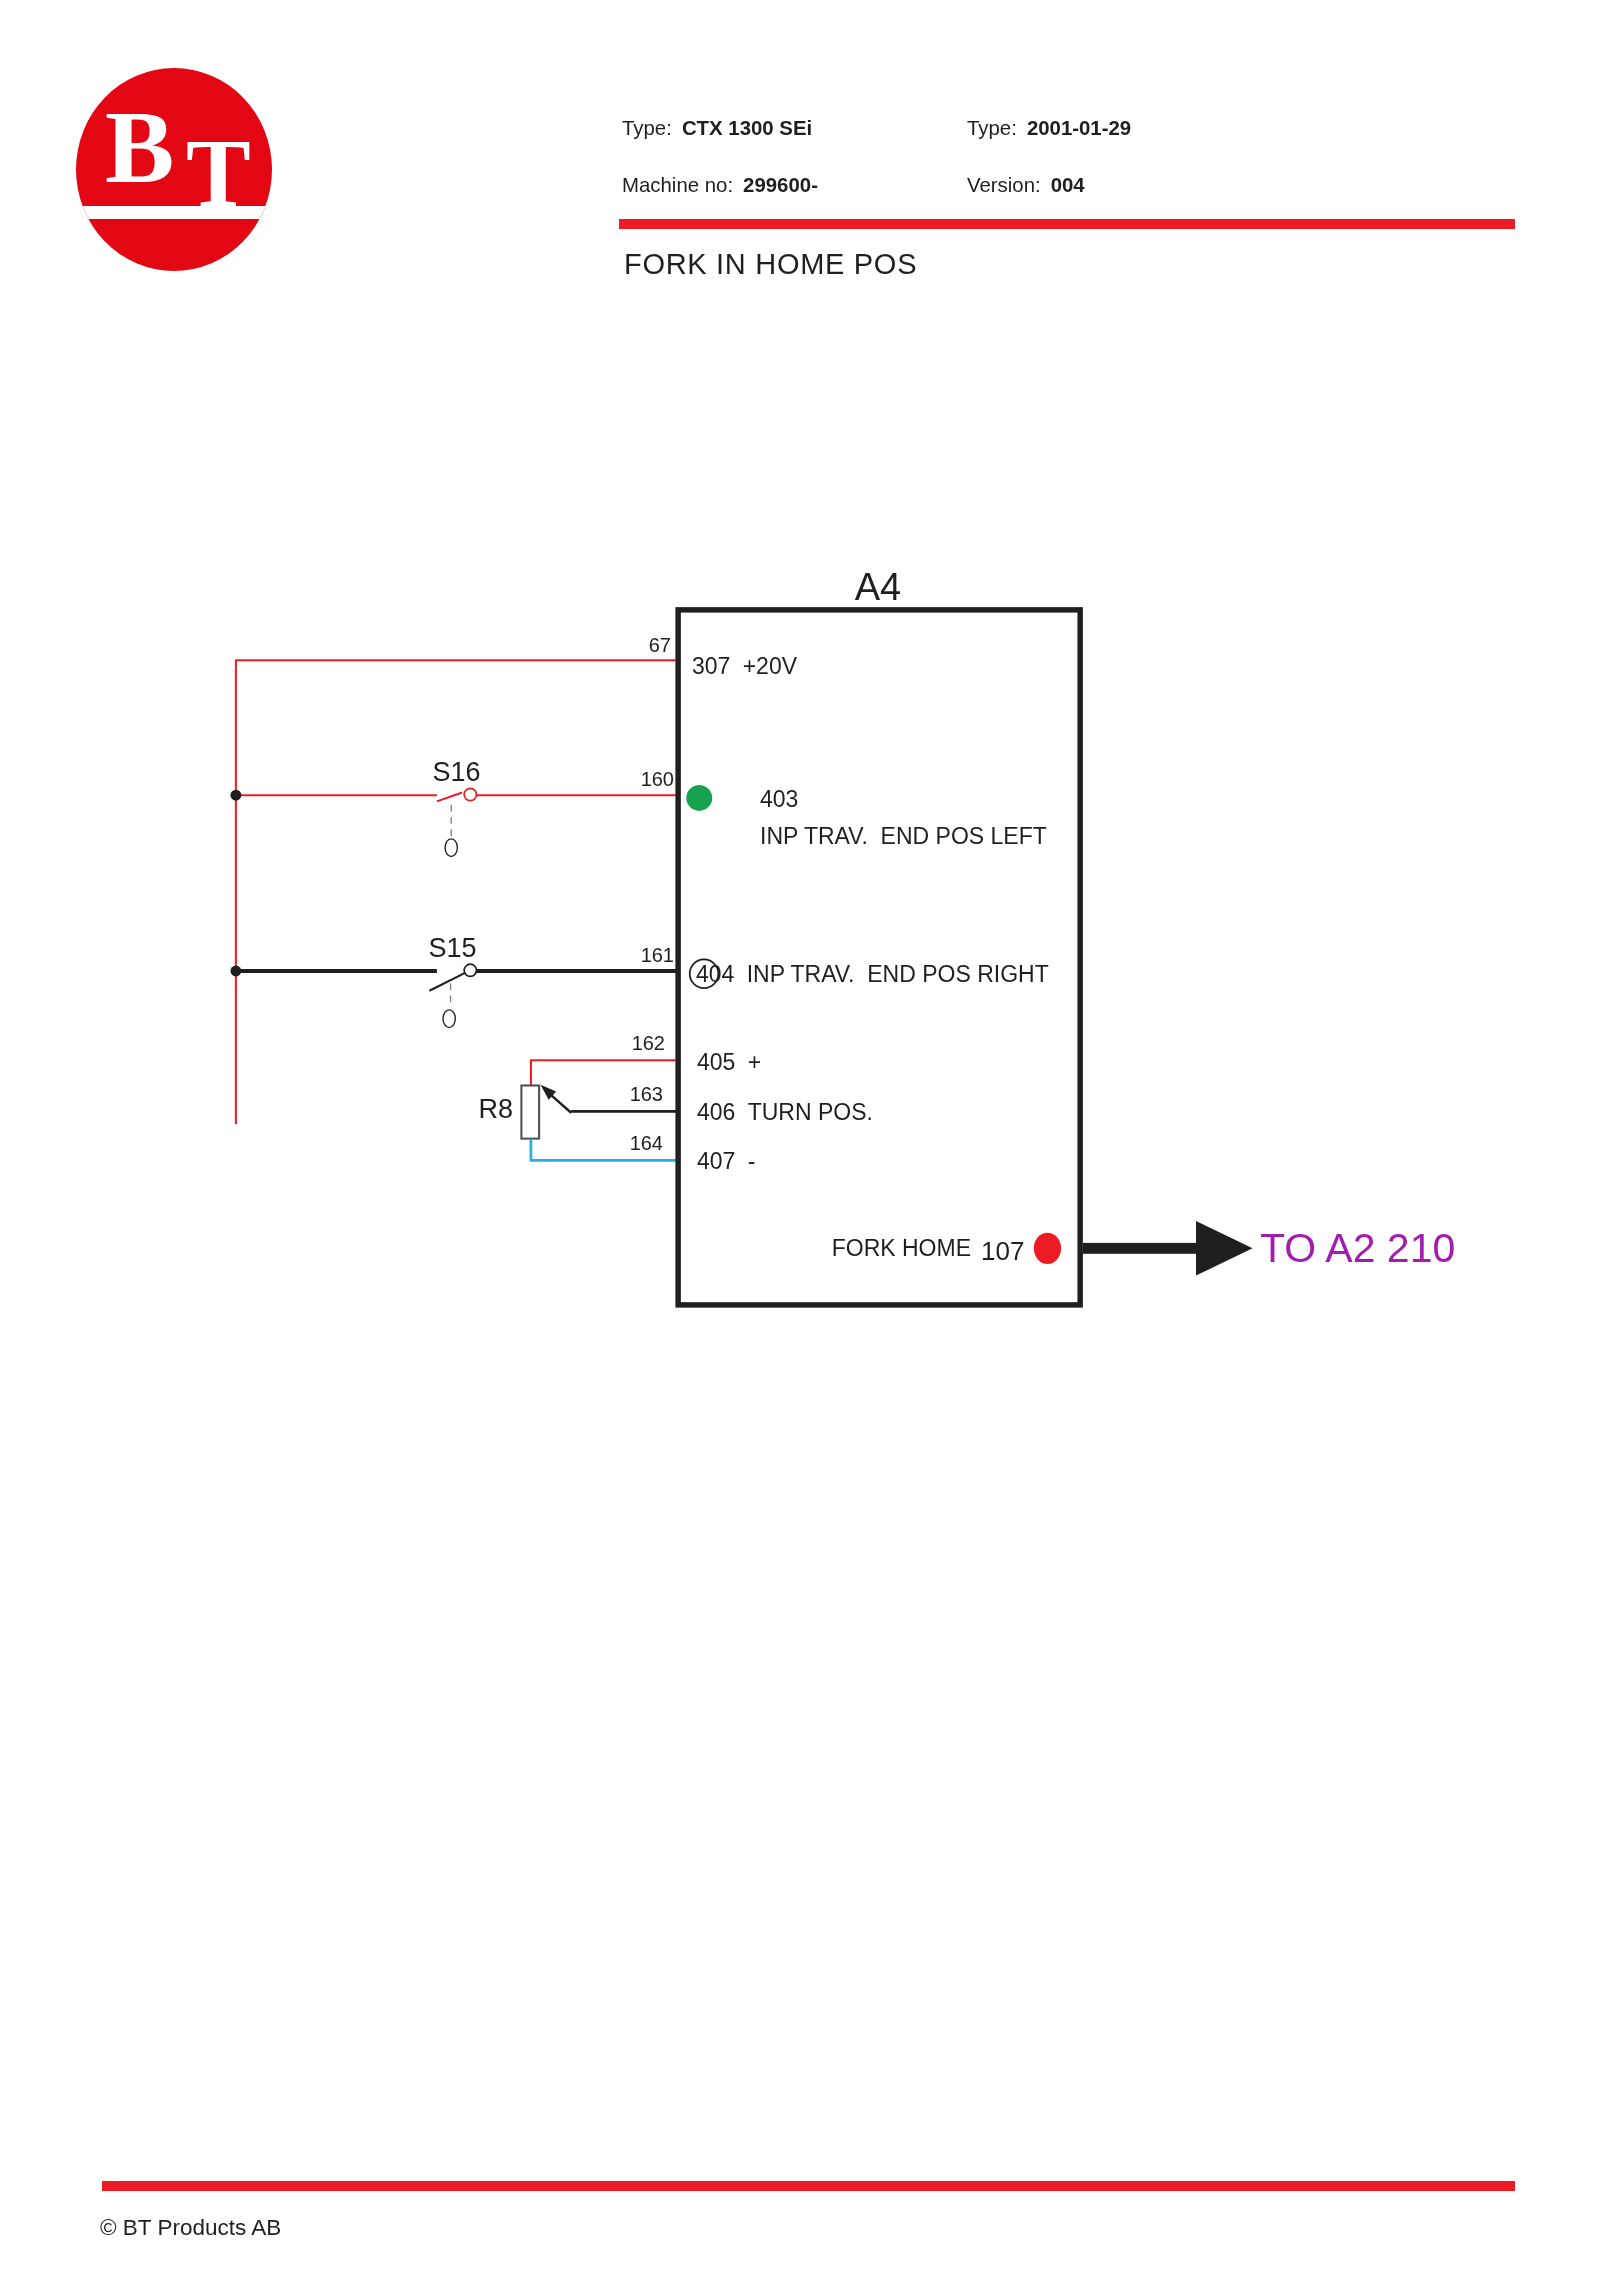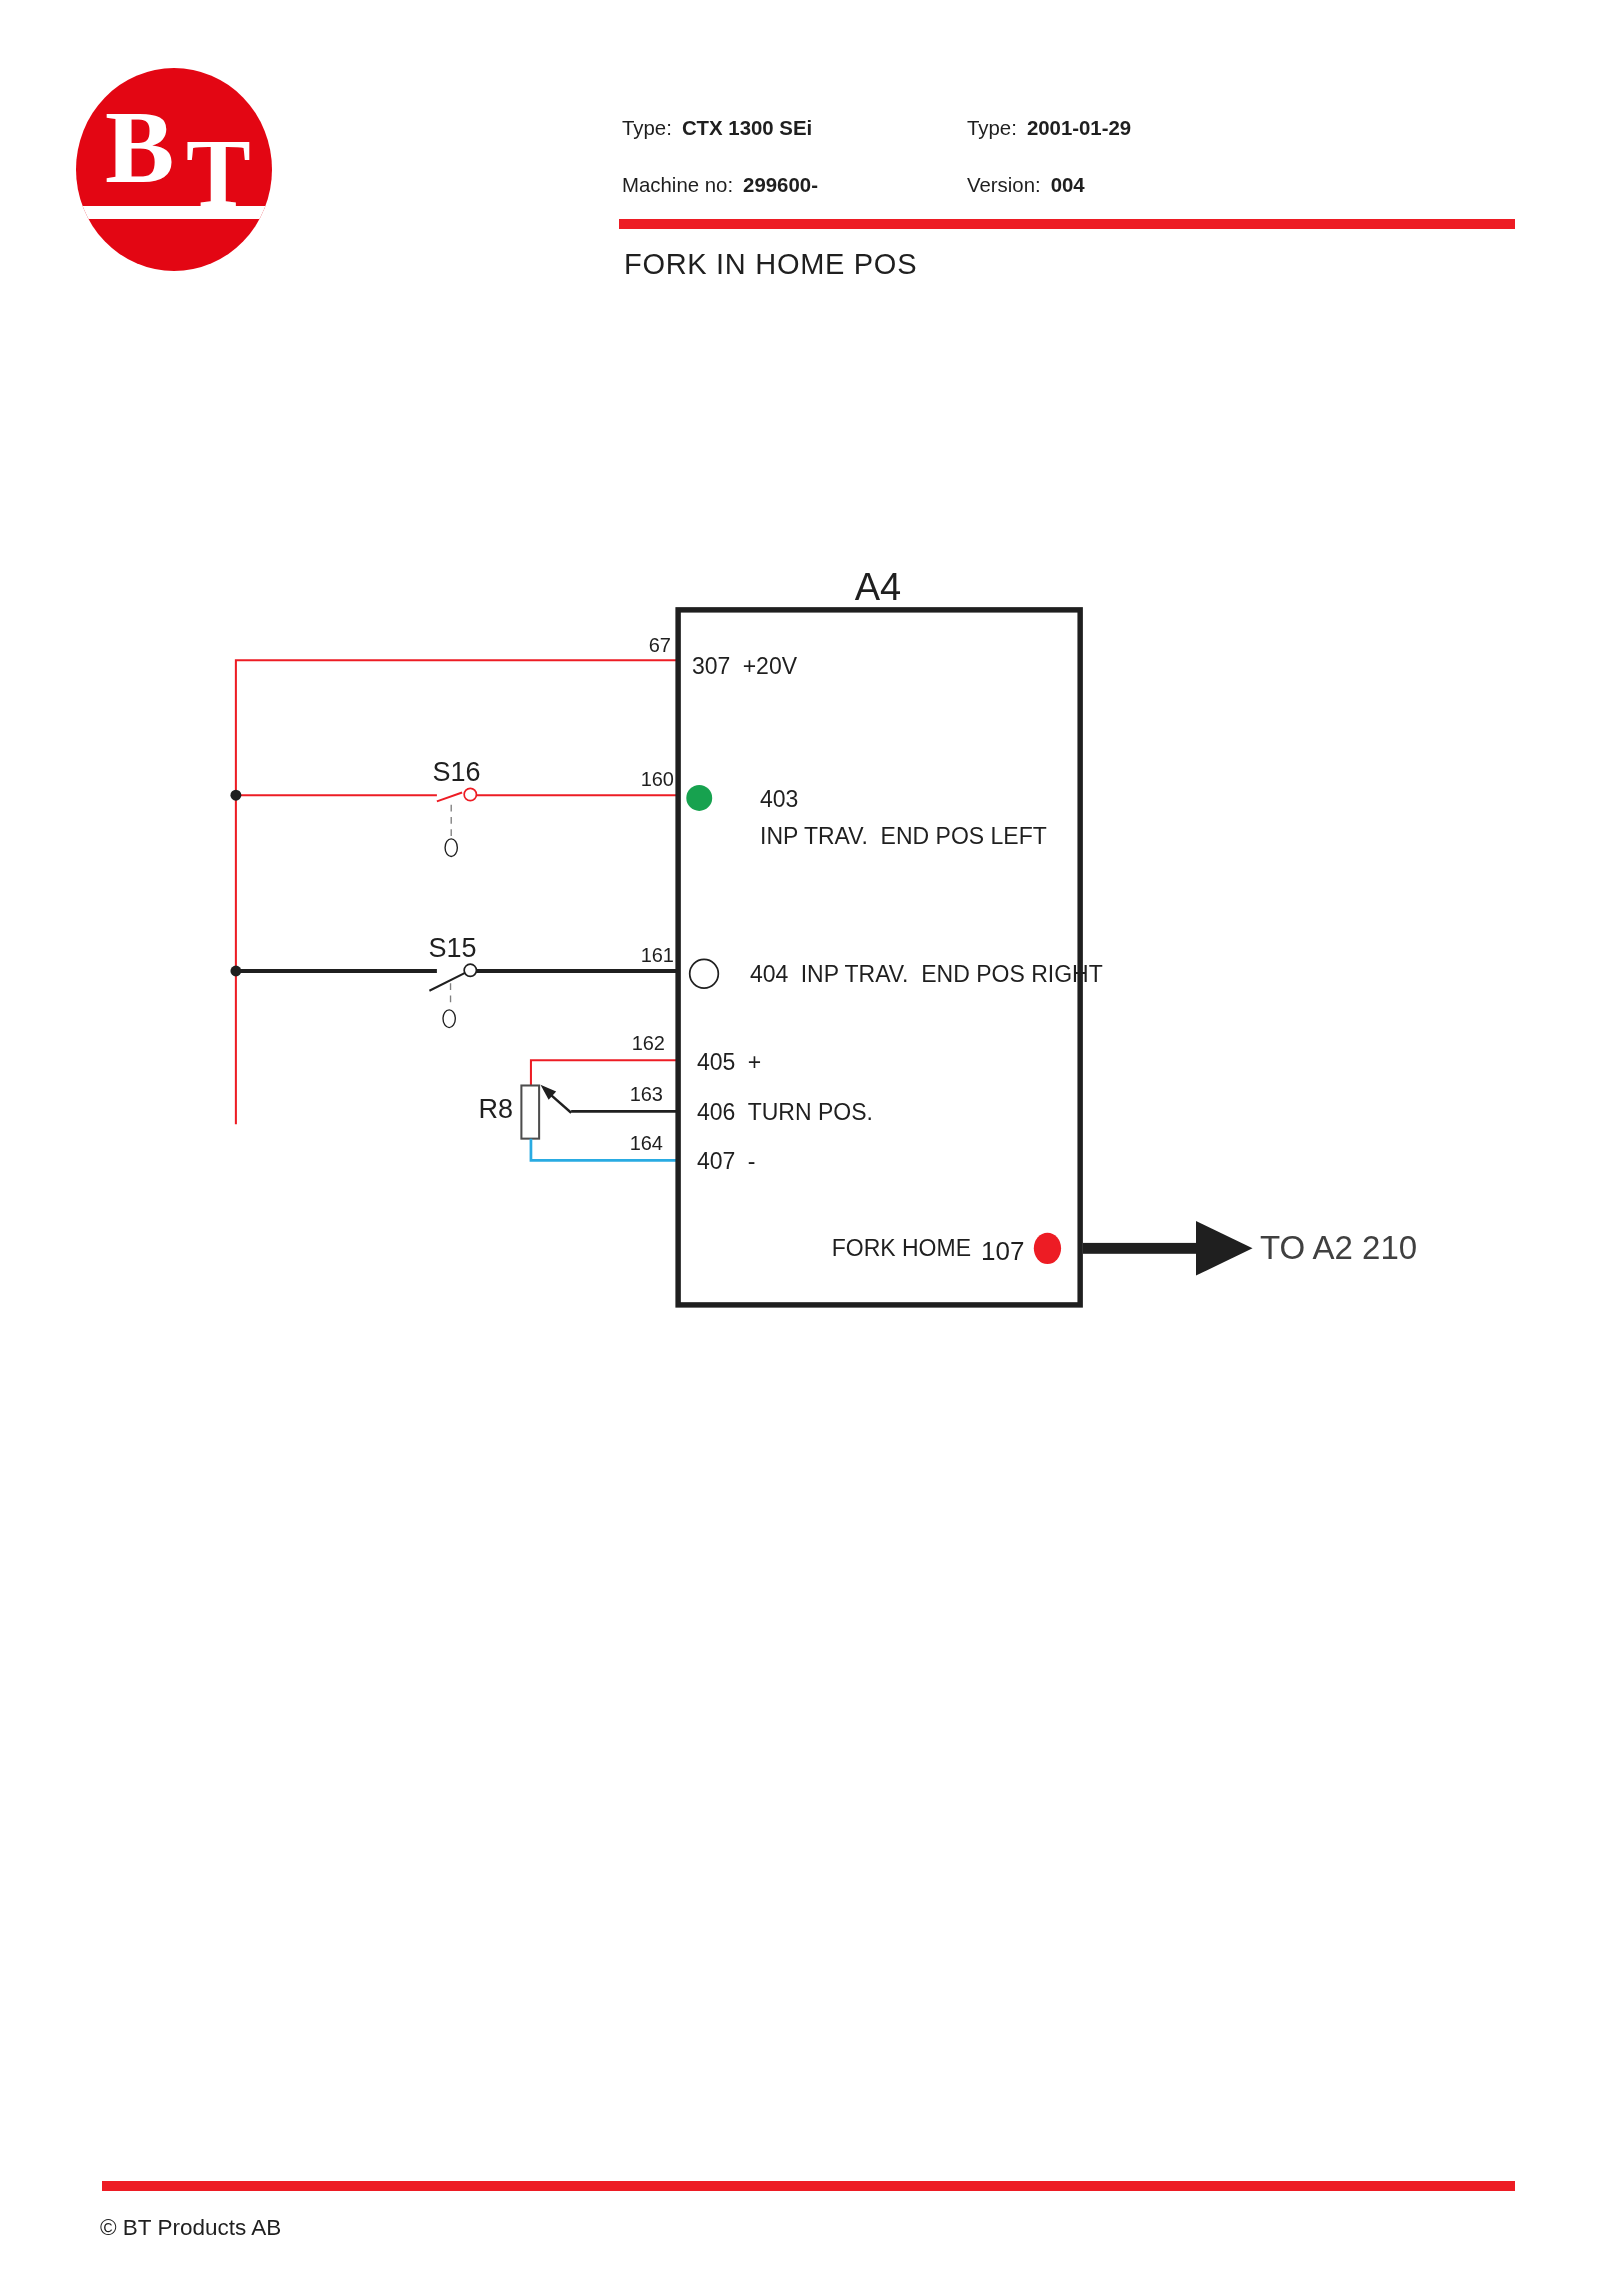--- a/index.html
+++ b/index.html
@@ -33,21 +33,21 @@
   .redbar{position:absolute;background:#ed1c24;}
   .doc-title{position:absolute;font-size:29px;line-height:30px;letter-spacing:0.7px;}
   
   .wire-num{position:absolute;font-size:20px;line-height:20.4px;text-align:right;}
   .comp-label{position:absolute;font-size:27px;line-height:29px;text-align:center;}
   .comp-label.right{text-align:right;}
   .unit-label{position:absolute;font-size:38px;line-height:40px;text-align:center;}
   .pin-row{position:absolute;display:flex;gap:12.3px;font-size:23px;line-height:24.5px;white-space:pre;}
   .fork-home{position:absolute;font-size:23px;line-height:24.5px;text-align:right;white-space:pre;}
   .fork-pin{position:absolute;font-size:26px;line-height:23px;}
-  .arrow-target{position:absolute;font-size:33px;line-height:42px;color:#404040;white-space:pre;}
+  .arrow-target{position:absolute;font-size:41px;line-height:42px;color:#a21caf;white-space:pre;}
   
   .footer-text{position:absolute;font-size:22.5px;line-height:24.5px;}
   svg{position:absolute;left:0;top:0;}
 </style>
 </head>
 <body>
 
 <div id="page">
 
   <div class="logo">
@@ -134,21 +134,21 @@
   <div class="comp-label right" style="left:443px;top:1095px;width:70px;">R8</div>
 
   <div class="pin-row" style="left:692px;top:654px;">
     <span>307</span>
     <span>+20V</span>
   </div>
   <div class="pin-row" style="left:760px;top:787px;flex-direction:column;">
     <span>403</span>
     <span>INP TRAV.  END POS LEFT</span>
   </div>
-  <div class="pin-row" style="left:750px;top:962px;">
+  <div class="pin-row" style="left:696px;top:962px;">
     <span>404</span>
     <span>INP TRAV.  END POS RIGHT</span>
   </div>
   <div class="pin-row" style="left:697px;top:1050px;">
     <span>405</span>
     <span>+</span>
   </div>
   <div class="pin-row" style="left:697px;top:1100px;">
     <span>406</span>
     <span>TURN POS.</span>

